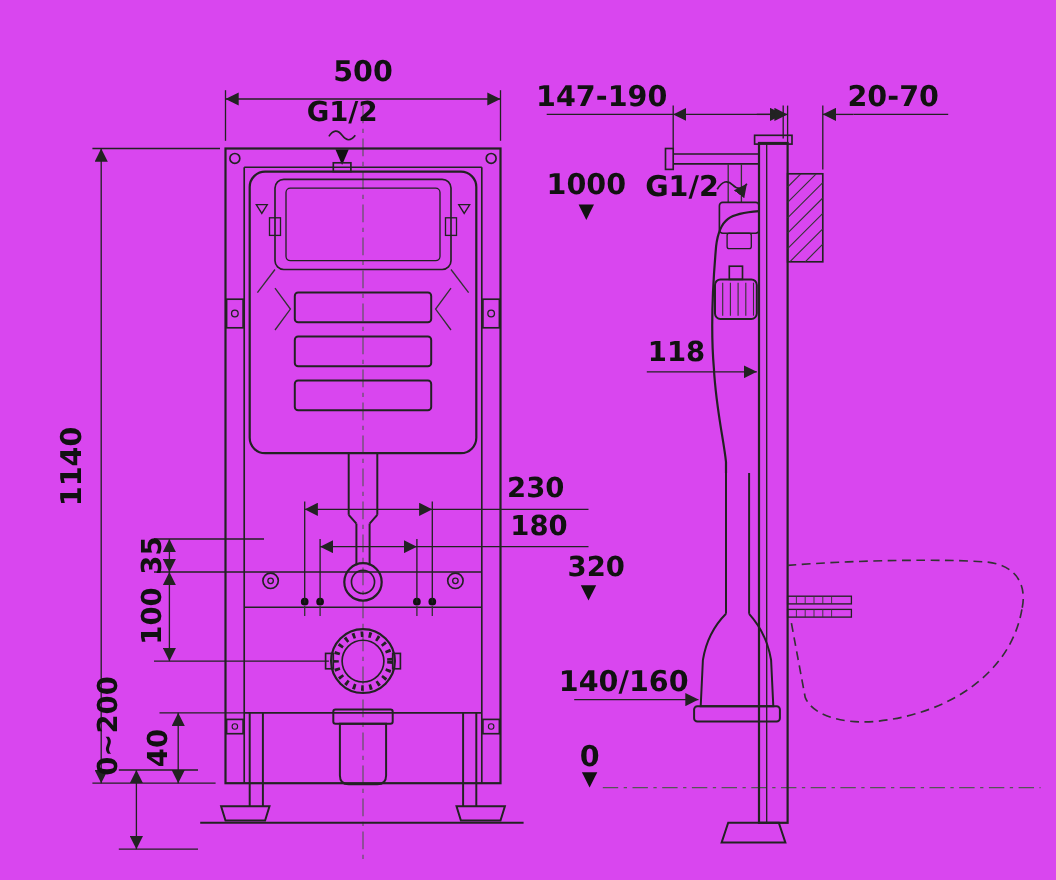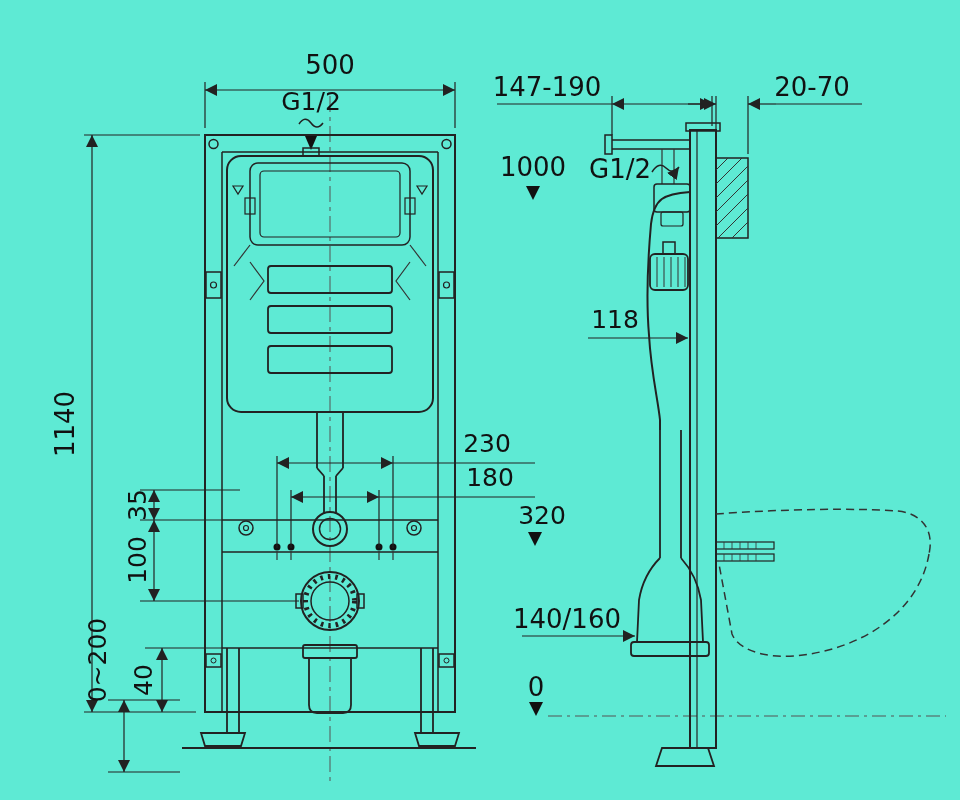--- a/index.html
+++ b/index.html
@@ -1,16 +1,16 @@
 <!DOCTYPE html>
 <html><head>
 <meta charset="utf-8">
 <style>
   html,body{margin:0;padding:0;background:#ffffff;}
-  .canvas{width:960px;height:800px;position:relative;background:#5eead4;overflow:hidden;}
+  .canvas{width:960px;height:800px;position:relative;background:#d946ef;overflow:hidden;font-weight:bold;}
   svg{display:block;font-family:"DejaVu Sans",sans-serif;}
   .ln{stroke:#222;fill:none;}
   .thin{stroke:#333;fill:none;}
   .dim{stroke:#222;fill:none;}
   .t26{font-size:26px;fill:#111;}
   .t25{font-size:25px;fill:#111;}
   .solid{fill:#111;stroke:none;}
   .dashb{stroke:#333;fill:none;stroke-dasharray:8 5;}
   .cline{stroke:#555;fill:none;stroke-dasharray:16 5 4 5;}
   .fline{stroke:#555;fill:none;stroke-dasharray:14 5 3 5;}

